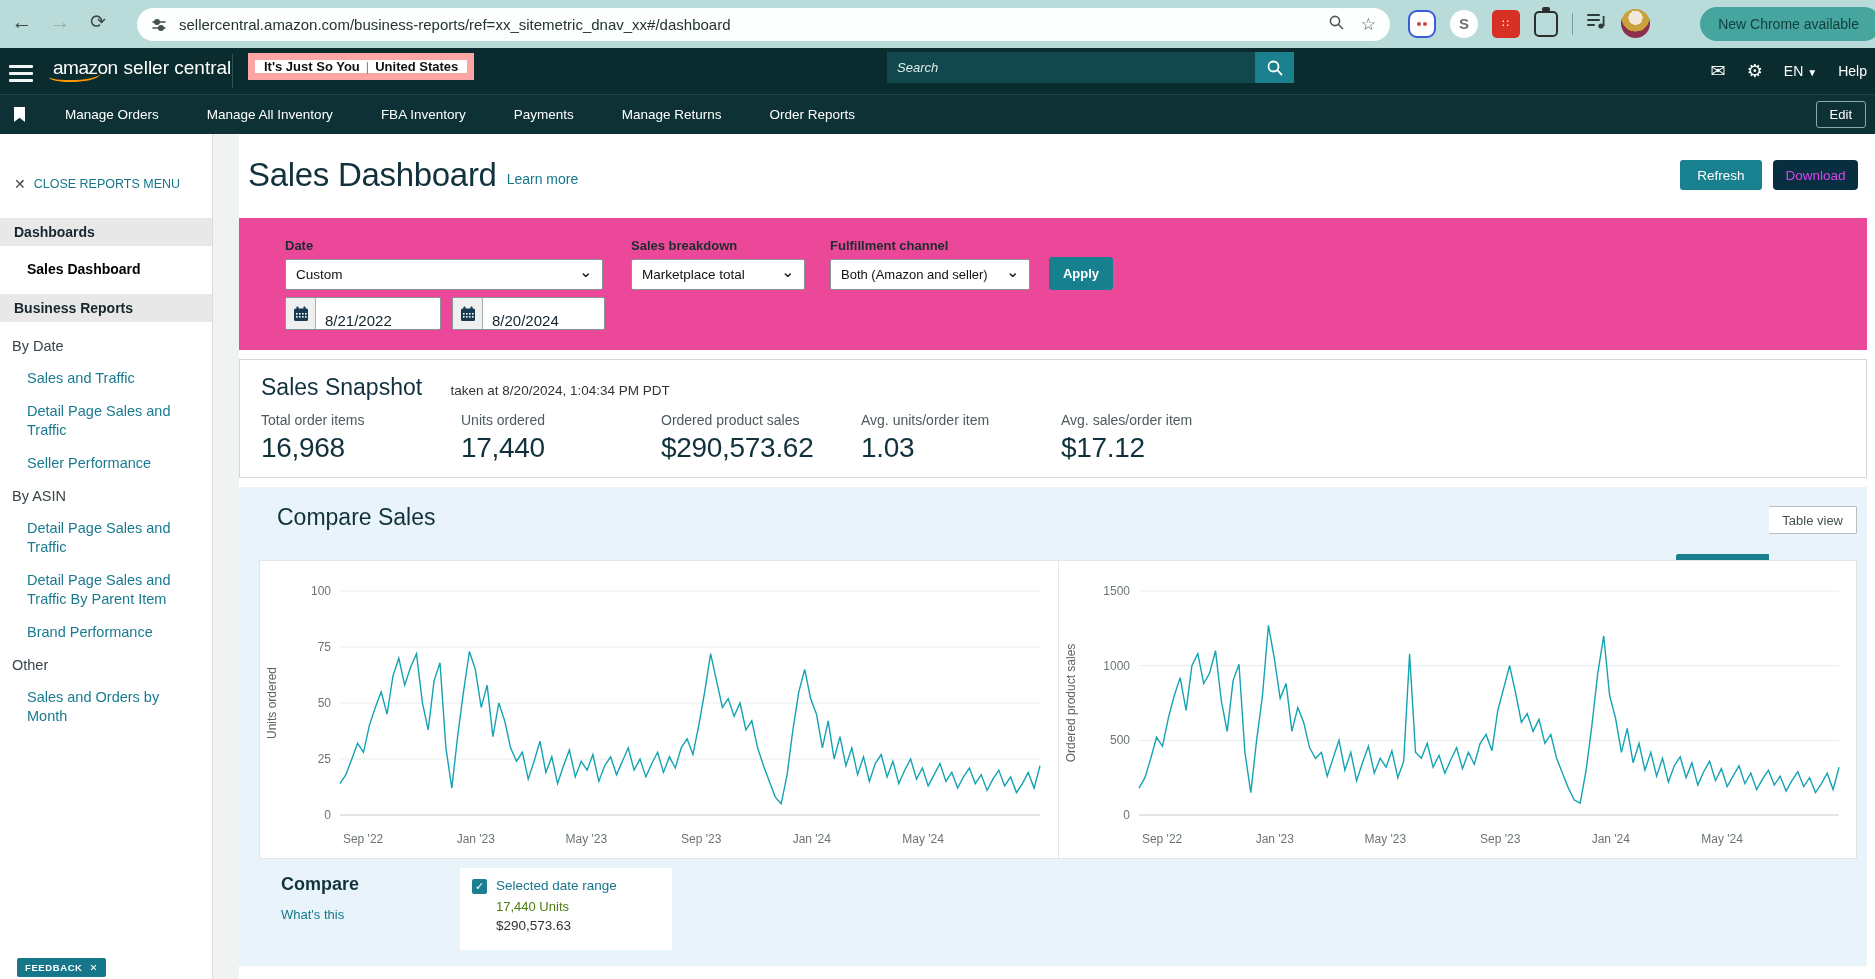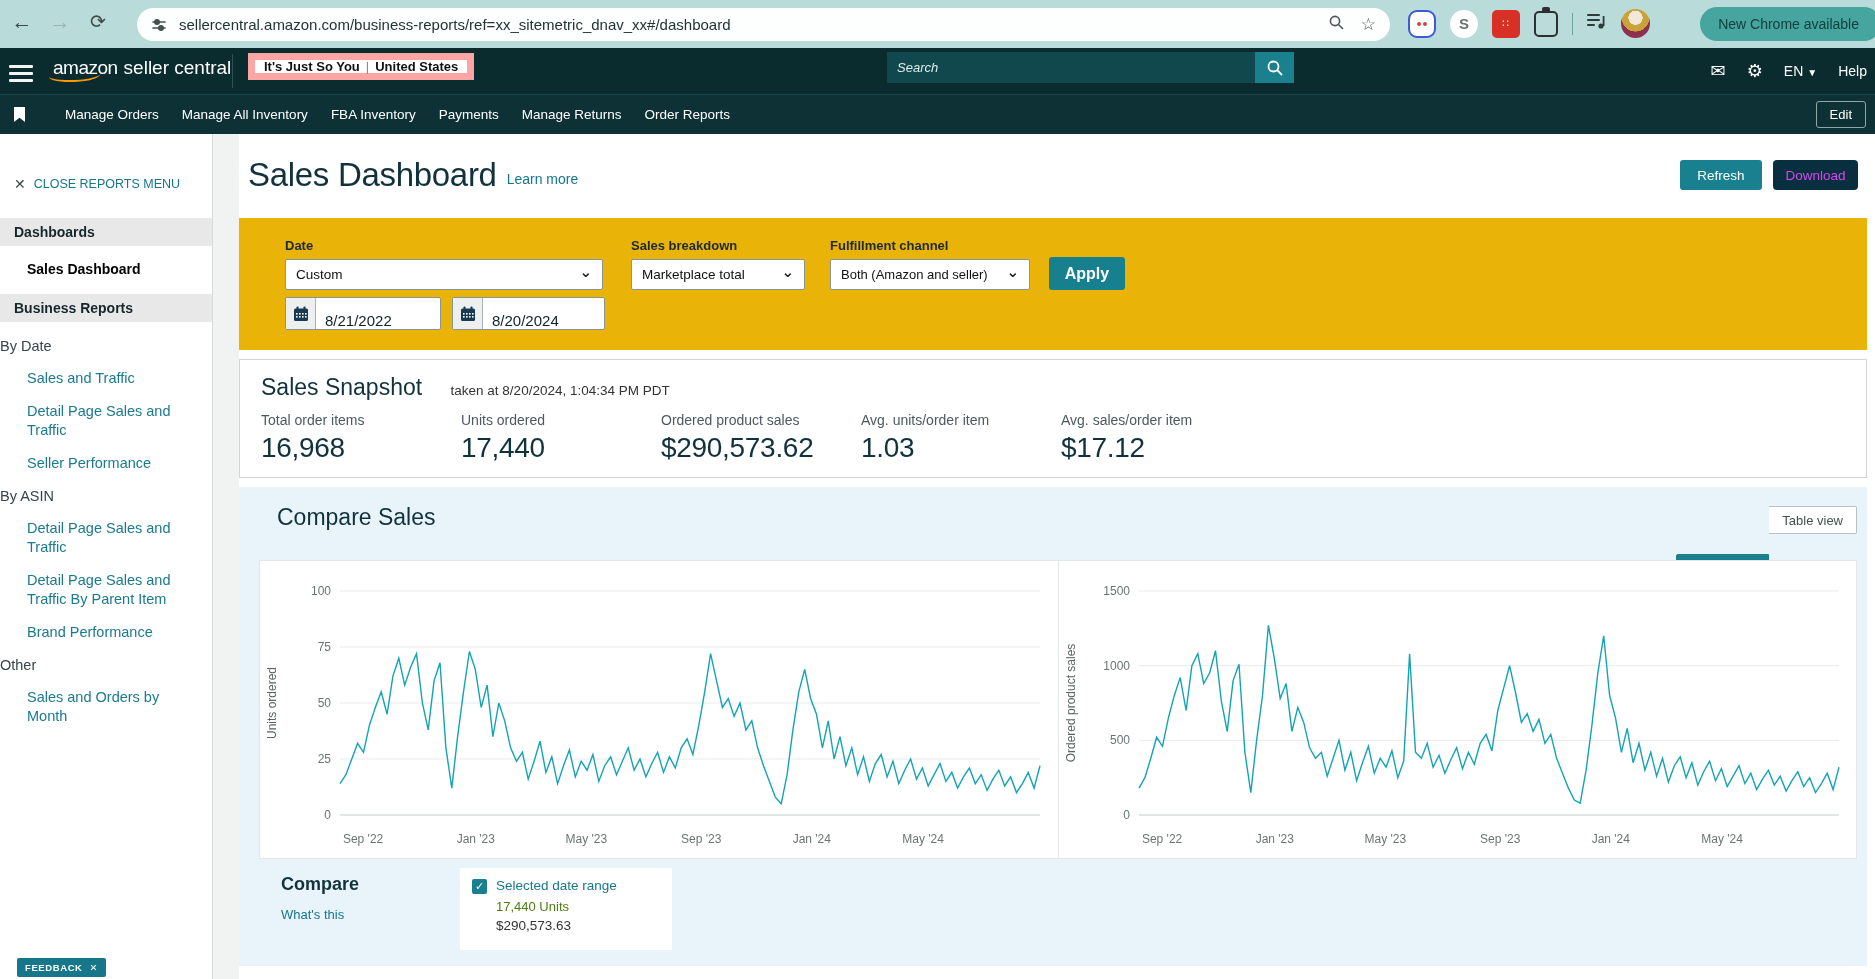--- a/index.html
+++ b/index.html
@@ -51,61 +51,61 @@
   .hdr-right { position:absolute; right:8px; top:0; height:46px; display:flex; align-items:center; gap:21px;
     color:#fff; font-size:14px; }
   .hdr-ico { font-size:18px; color:#fff; }
   .caret { font-size:10px; margin-left:4px; }
 
   
   .menubar { position:absolute; top:94px; left:0; width:1875px; height:40px; background:#0d3134;
     border-top:1px solid #1d4447; display:flex; align-items:center; color:#fff; }
   .bookmark { margin-left:14px; width:11px; height:15px; background:#fff;
     clip-path:polygon(0 0,100% 0,100% 100%,50% 72%,0 100%); }
-  .menu-items { display:flex; gap:23px; margin-left:40px; font-size:13.5px;justify-content:center; }
+  .menu-items { display:flex; gap:48px; margin-left:40px; font-size:13.5px;justify-content:center; }
   .menu-item { cursor:pointer; white-space:nowrap; }
   .edit-btn { margin-left:auto; margin-right:9px; border:1px solid #8fa7a7; border-radius:3px; color:#fff;
     font-size:13px; padding:5px 13px; background:transparent; }
 
   
   .sidebar { position:absolute; top:134px; left:0; width:213px; bottom:0; background:#fff;
     border-right:1px solid #d8dcdc; }
   .close-row { margin:42px 0 26px 14px; font-size:12.5px; color:#16768b; display:flex; align-items:center; gap:8px;}
   .close-x { color:#3c4646; font-size:14px; }
   .side-header { background:#e8e8e8; padding:6px 0 6px 14px; font-size:14px; font-weight:bold; color:#15272c;
     margin-bottom:8px;}
   .side-selected { padding:7px 0 7px 27px; font-size:14px; font-weight:bold; color:#000; margin-bottom:10px;}
-  .side-group-title { padding:8px 0 8px 0; font-size:14.5px; color:#38444a; }
+  .side-group-title { padding:8px 0 8px 12px; font-size:14.5px; color:#38444a; }
   .side-link { display:block; padding:7px 18px 7px 27px; font-size:14.5px; color:#1a7a90; line-height:19px;
     text-decoration:none; cursor:pointer; }
   .feedback-tag { position:absolute; left:17px; bottom:2px; background:#17778a; color:#fff; font-size:9.5px;
     font-weight:bold; letter-spacing:0.6px; padding:4px 8px; border-radius:2px; display:flex; gap:7px; align-items:center;}
 
   
   .main { position:absolute; top:134px; left:213px; right:0; bottom:0; background:#fff; overflow:hidden;}
   .gutter { position:absolute; left:0; top:0; width:26px; bottom:0; background:#f1f2f2; }
   .content { position:absolute; left:26px; right:8px; top:0; bottom:0; }
 
   .title-row { position:absolute; top:22px; left:9px; right:0; display:flex; align-items:flex-end; }
   .page-title { font-size:33px; color:#11323c; font-weight:400; letter-spacing:-0.3px;}
   .learn-more { font-size:14px; color:#16768b; margin-left:10px; margin-bottom:7px; cursor:pointer;}
   .refresh-btn { position:absolute; right:105px; top:4px; width:82px; height:30px; background:#19808f;
     color:#fff; border:none; border-radius:3px; font-size:13.5px; }
   .download-btn { position:absolute; right:9px; top:4px; width:85px; height:30px; background:#082f3f;
     color:#d946ef; border:none; border-radius:4px; font-size:13.5px; }
 
   
-  .filter-panel { position:absolute; top:84px; left:0; right:0; height:132px; background:#eab308; }
+  .filter-panel { position:absolute; top:84px; left:0; right:0; height:132px; background:#ec4899; }
   .f-label { position:absolute; font-size:13px; font-weight:bold; color:#1c2b30; top:20px;}
   .sel { position:absolute; top:41px; height:31px; background:#fff; border:1px solid #879596; border-radius:2px;
     display:flex; align-items:center; justify-content:space-between; padding:0 10px; font-size:13.5px; color:#111;
     cursor:pointer;}
   .sel .chev { font-size:15px; color:#222; font-weight:bold; margin-top:-6px;}
-  .apply-btn { position:absolute; left:810px; top:39px; width:76px; height:33px; background:#17808e; color:#fff;
-    border:none; border-radius:3px; font-size:16px; font-weight:bold;}
+  .apply-btn { position:absolute; left:810px; top:39px; width:64px; height:33px; background:#17808e; color:#fff;
+    border:none; border-radius:3px; font-size:13px; font-weight:bold;}
   .date-box { position:absolute; top:79px; height:33px; background:#fff; border:1px solid #879596;
     border-radius:2px; display:flex; align-items:flex-end; }
   .cal-tile { width:30px; height:100%; background:#eef0f0; border-right:1px solid #a9b2b2; display:flex;
     align-items:center; justify-content:center; }
   .date-box input { border:none; outline:none; font-size:15px; color:#10232b; width:110px; padding:0 9px;
     font-family:inherit; background:transparent;}
 
   
   .snapshot { position:absolute; top:225px; left:0; right:0; height:119px; background:#fff;
     border:1px solid #d2d6d6; }

